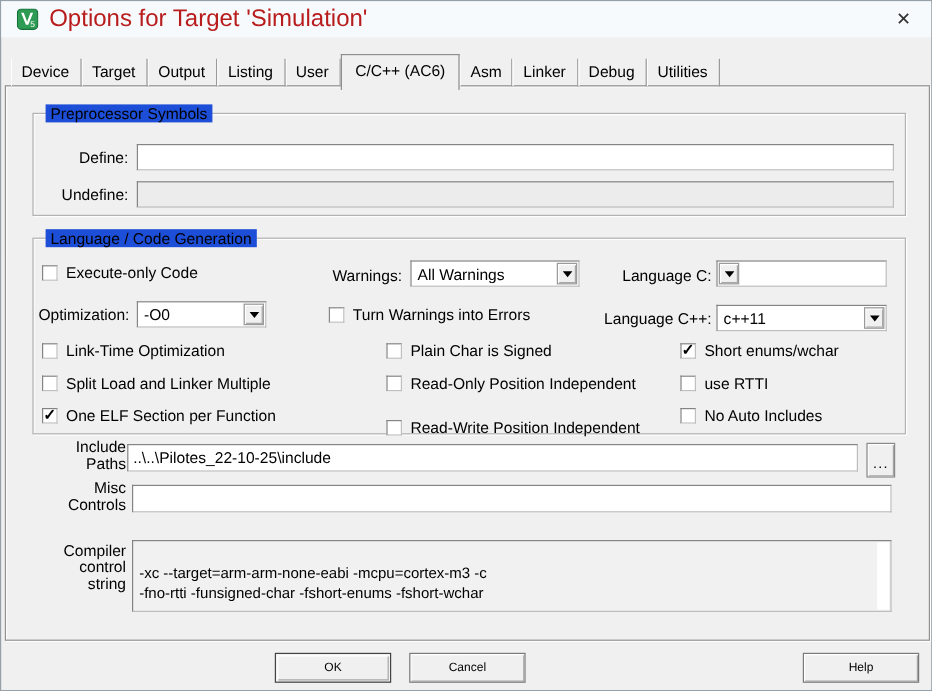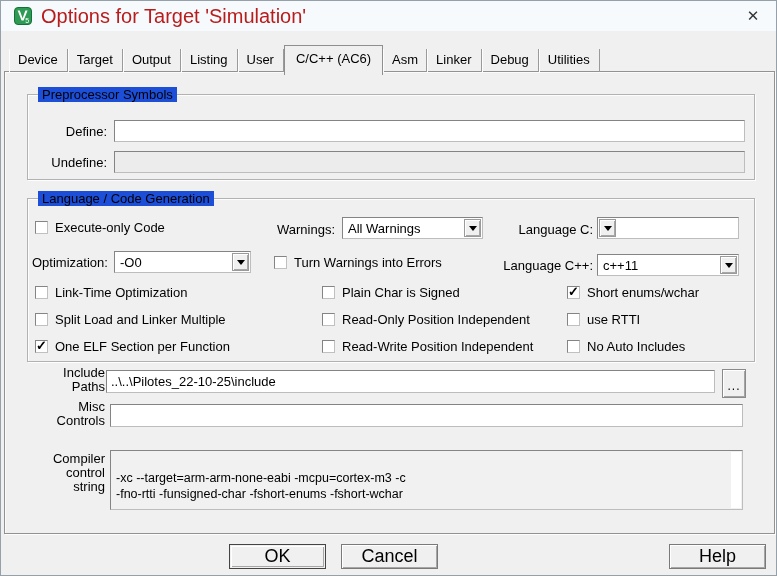--- a/index.html
+++ b/index.html
@@ -114,21 +114,21 @@
     font-size:12.5px; line-height:16px; overflow:hidden; position:relative;
   }
   .ctl-scroll{ position:absolute; top:1px; bottom:1px; right:1px; width:10px; background:#fff; }
 
   
   .btn{
     position:absolute; top:543px; width:97px; height:25px;
     background:#f0f0f0; border:1px solid #7a7a7a;
     box-shadow: inset 1px 1px 0 #fff, inset -1px -1px 0 #a6a6a6;
     display:flex; align-items:center; justify-content:center;
-    font-size:18px;
+    font-size:10px;
   }
   .btn.default{ border:1px solid #444; box-shadow: inset 0 0 0 1px #f0f0f0, inset 2px 2px 0 #fff, inset -2px -2px 0 #a6a6a6; }
   .btn-ok{ left:228px; } .btn-cancel{ left:340px; } .btn-defaults{ left:452px; } .btn-help{ left:668px; }
 </style>
 </head>
 <body>
 
 <div class="window">
 
   <div class="titlebar">
@@ -182,21 +182,21 @@
         </span>
     </div>
     <div class="lbl r" style="left:428px; top:150px; width:160px;">Language C:</div>
     <div class="combo" style="left:592px; top:145px; width:142px;">
       <span class="combo-btn">
           <i class="arr"></i>
         </span>
     </div>
 
     <div class="lbl" style="left:27px; top:183px;">Optimization:</div>
-    <div class="combo" style="left:109px; top:179px; width:137px;gap:28px;">
+    <div class="combo" style="left:109px; top:179px; width:108px;gap:28px;">
       <span class="combo-value">-O0</span>
       <span class="combo-btn">
           <i class="arr"></i>
         </span>
     </div>
     <div class="cb" style="left:269px; top:183px;">
       <span class="cbbox"></span>
       <span>Turn Warnings into Errors</span>
     </div>
     <div class="lbl r" style="left:428px; top:186px; width:160px;">Language C++:</div>
@@ -221,21 +221,21 @@
     </div>
 
     <div class="cb" style="left:317px; top:213px;">
       <span class="cbbox"></span>
       <span>Plain Char is Signed</span>
     </div>
     <div class="cb" style="left:317px; top:240px;">
       <span class="cbbox"></span>
       <span>Read-Only Position Independent</span>
     </div>
-    <div class="cb" style="left:317px; top:267px;">
+    <div class="cb" style="left:317px; top:277px;">
       <span class="cbbox"></span>
       <span>Read-Write Position Independent</span>
     </div>
 
     <div class="cb" style="left:562px; top:213px;">
       <span class="cbbox on"></span>
       <span>Short enums/wchar</span>
     </div>
     <div class="cb" style="left:562px; top:240px;">
       <span class="cbbox"></span>

